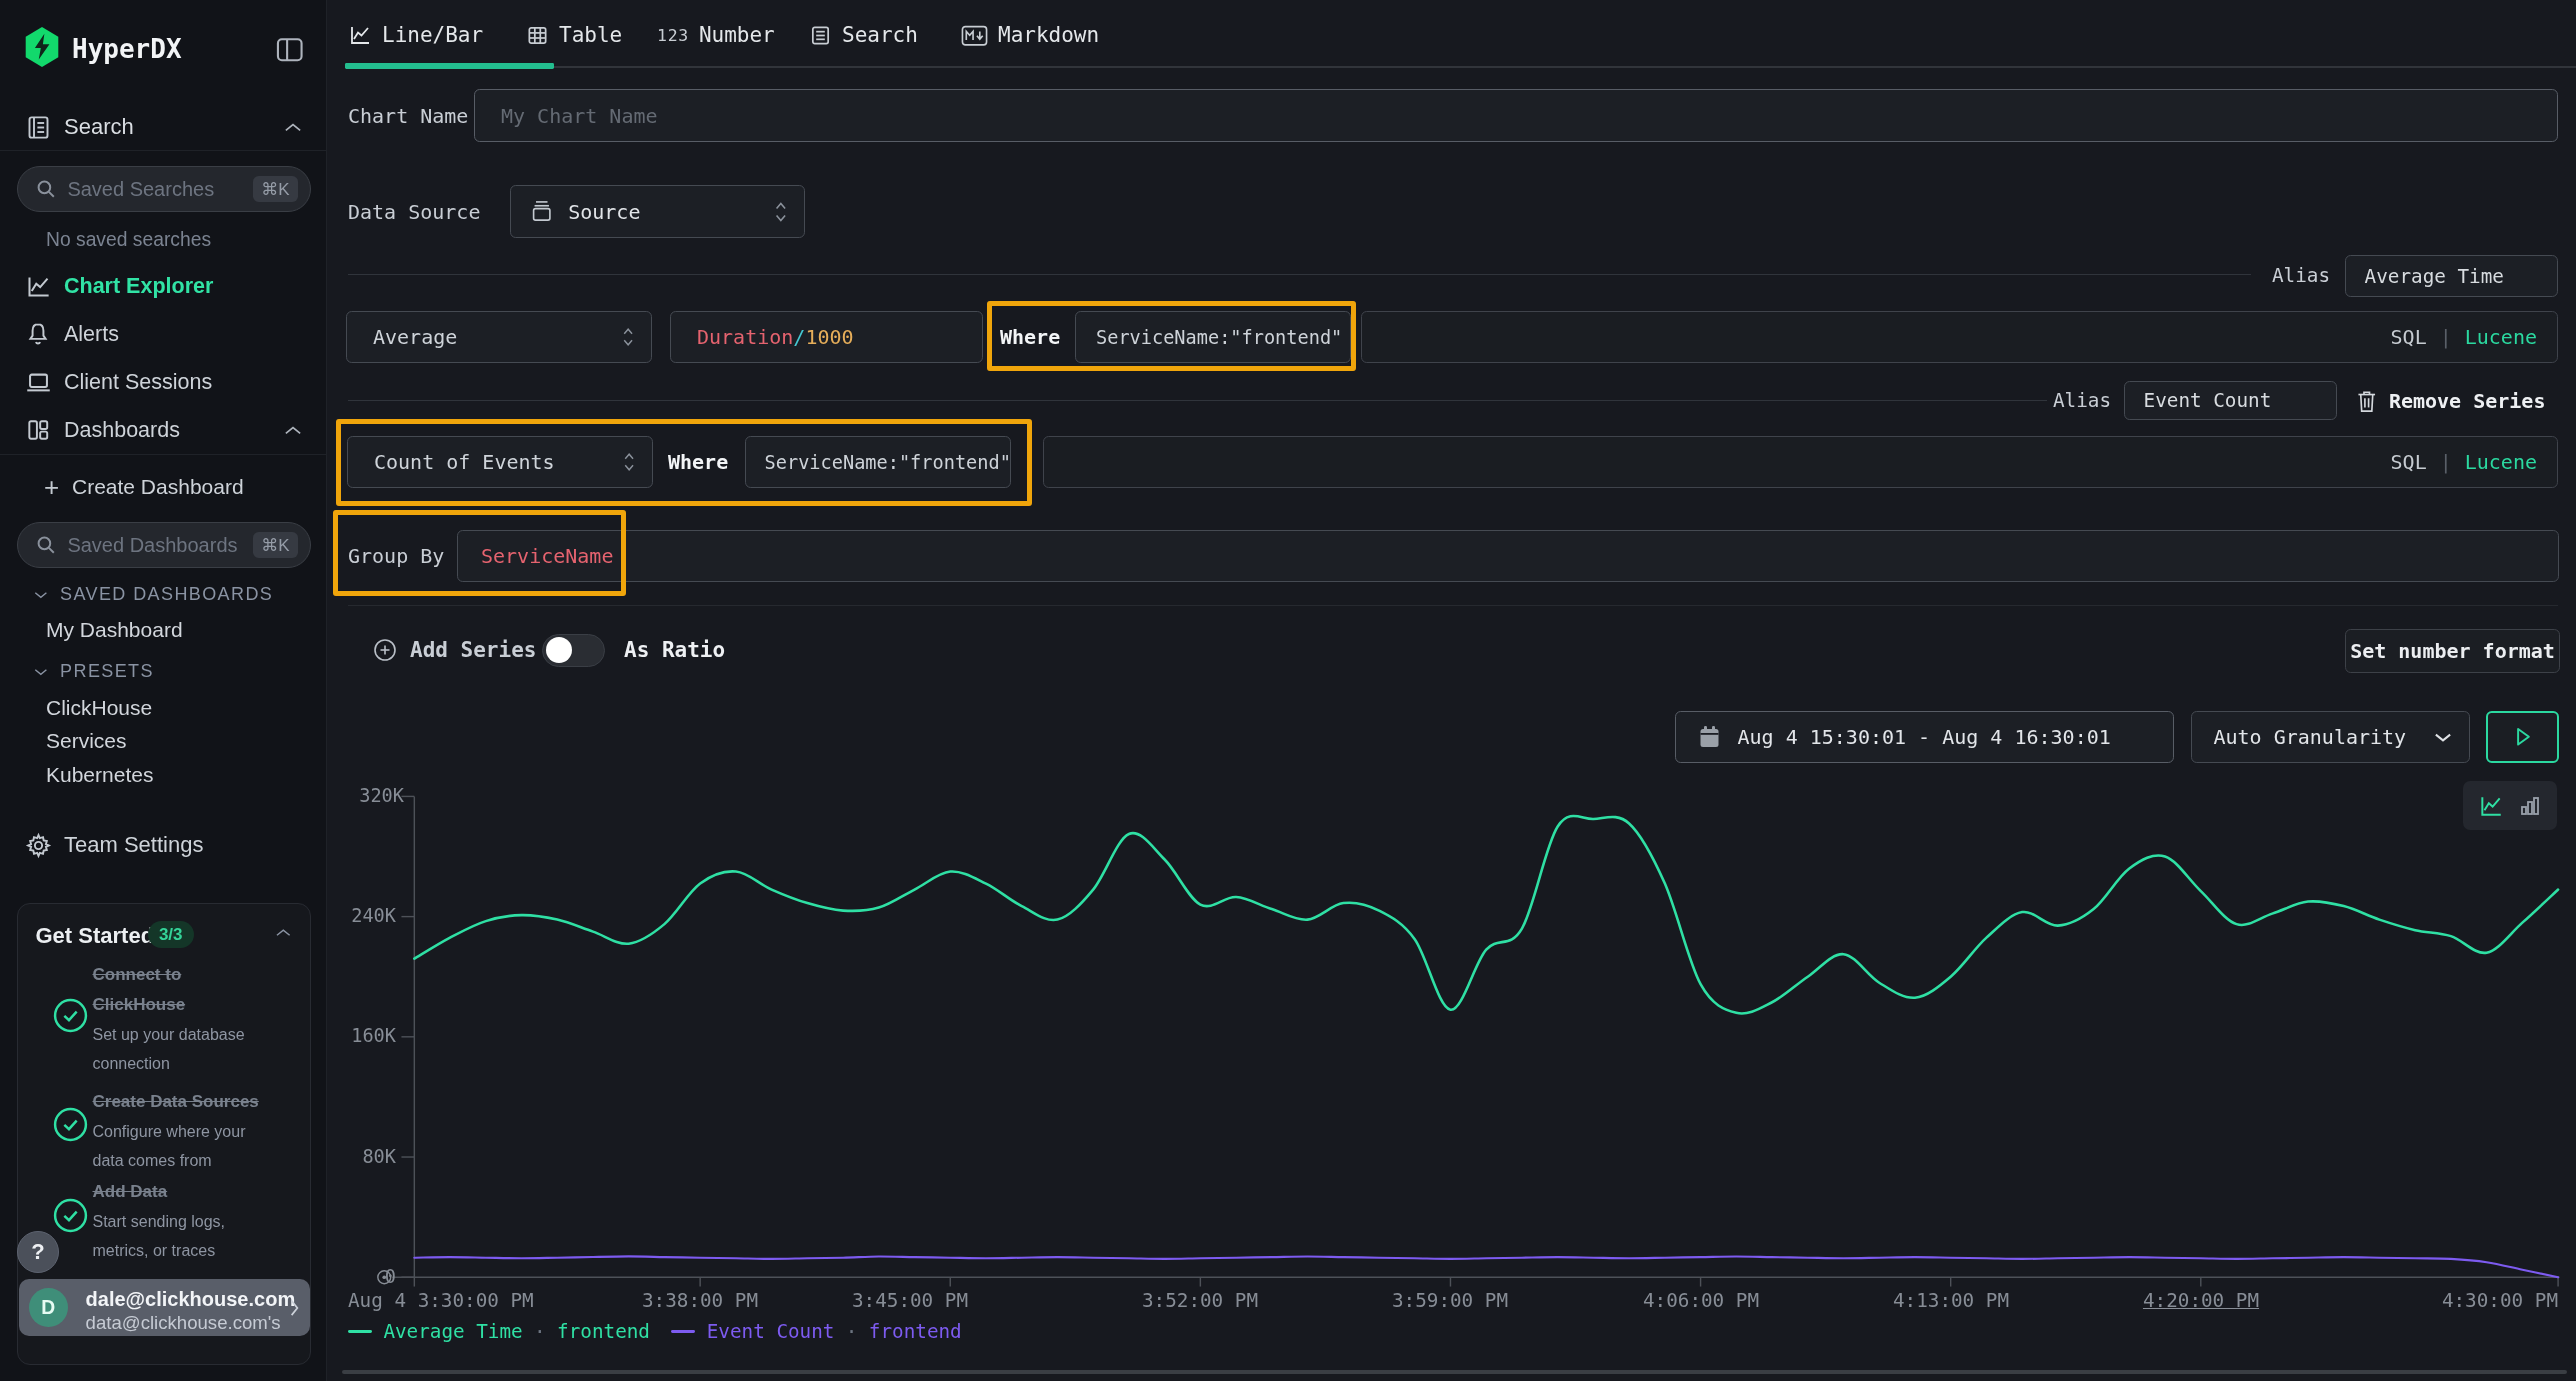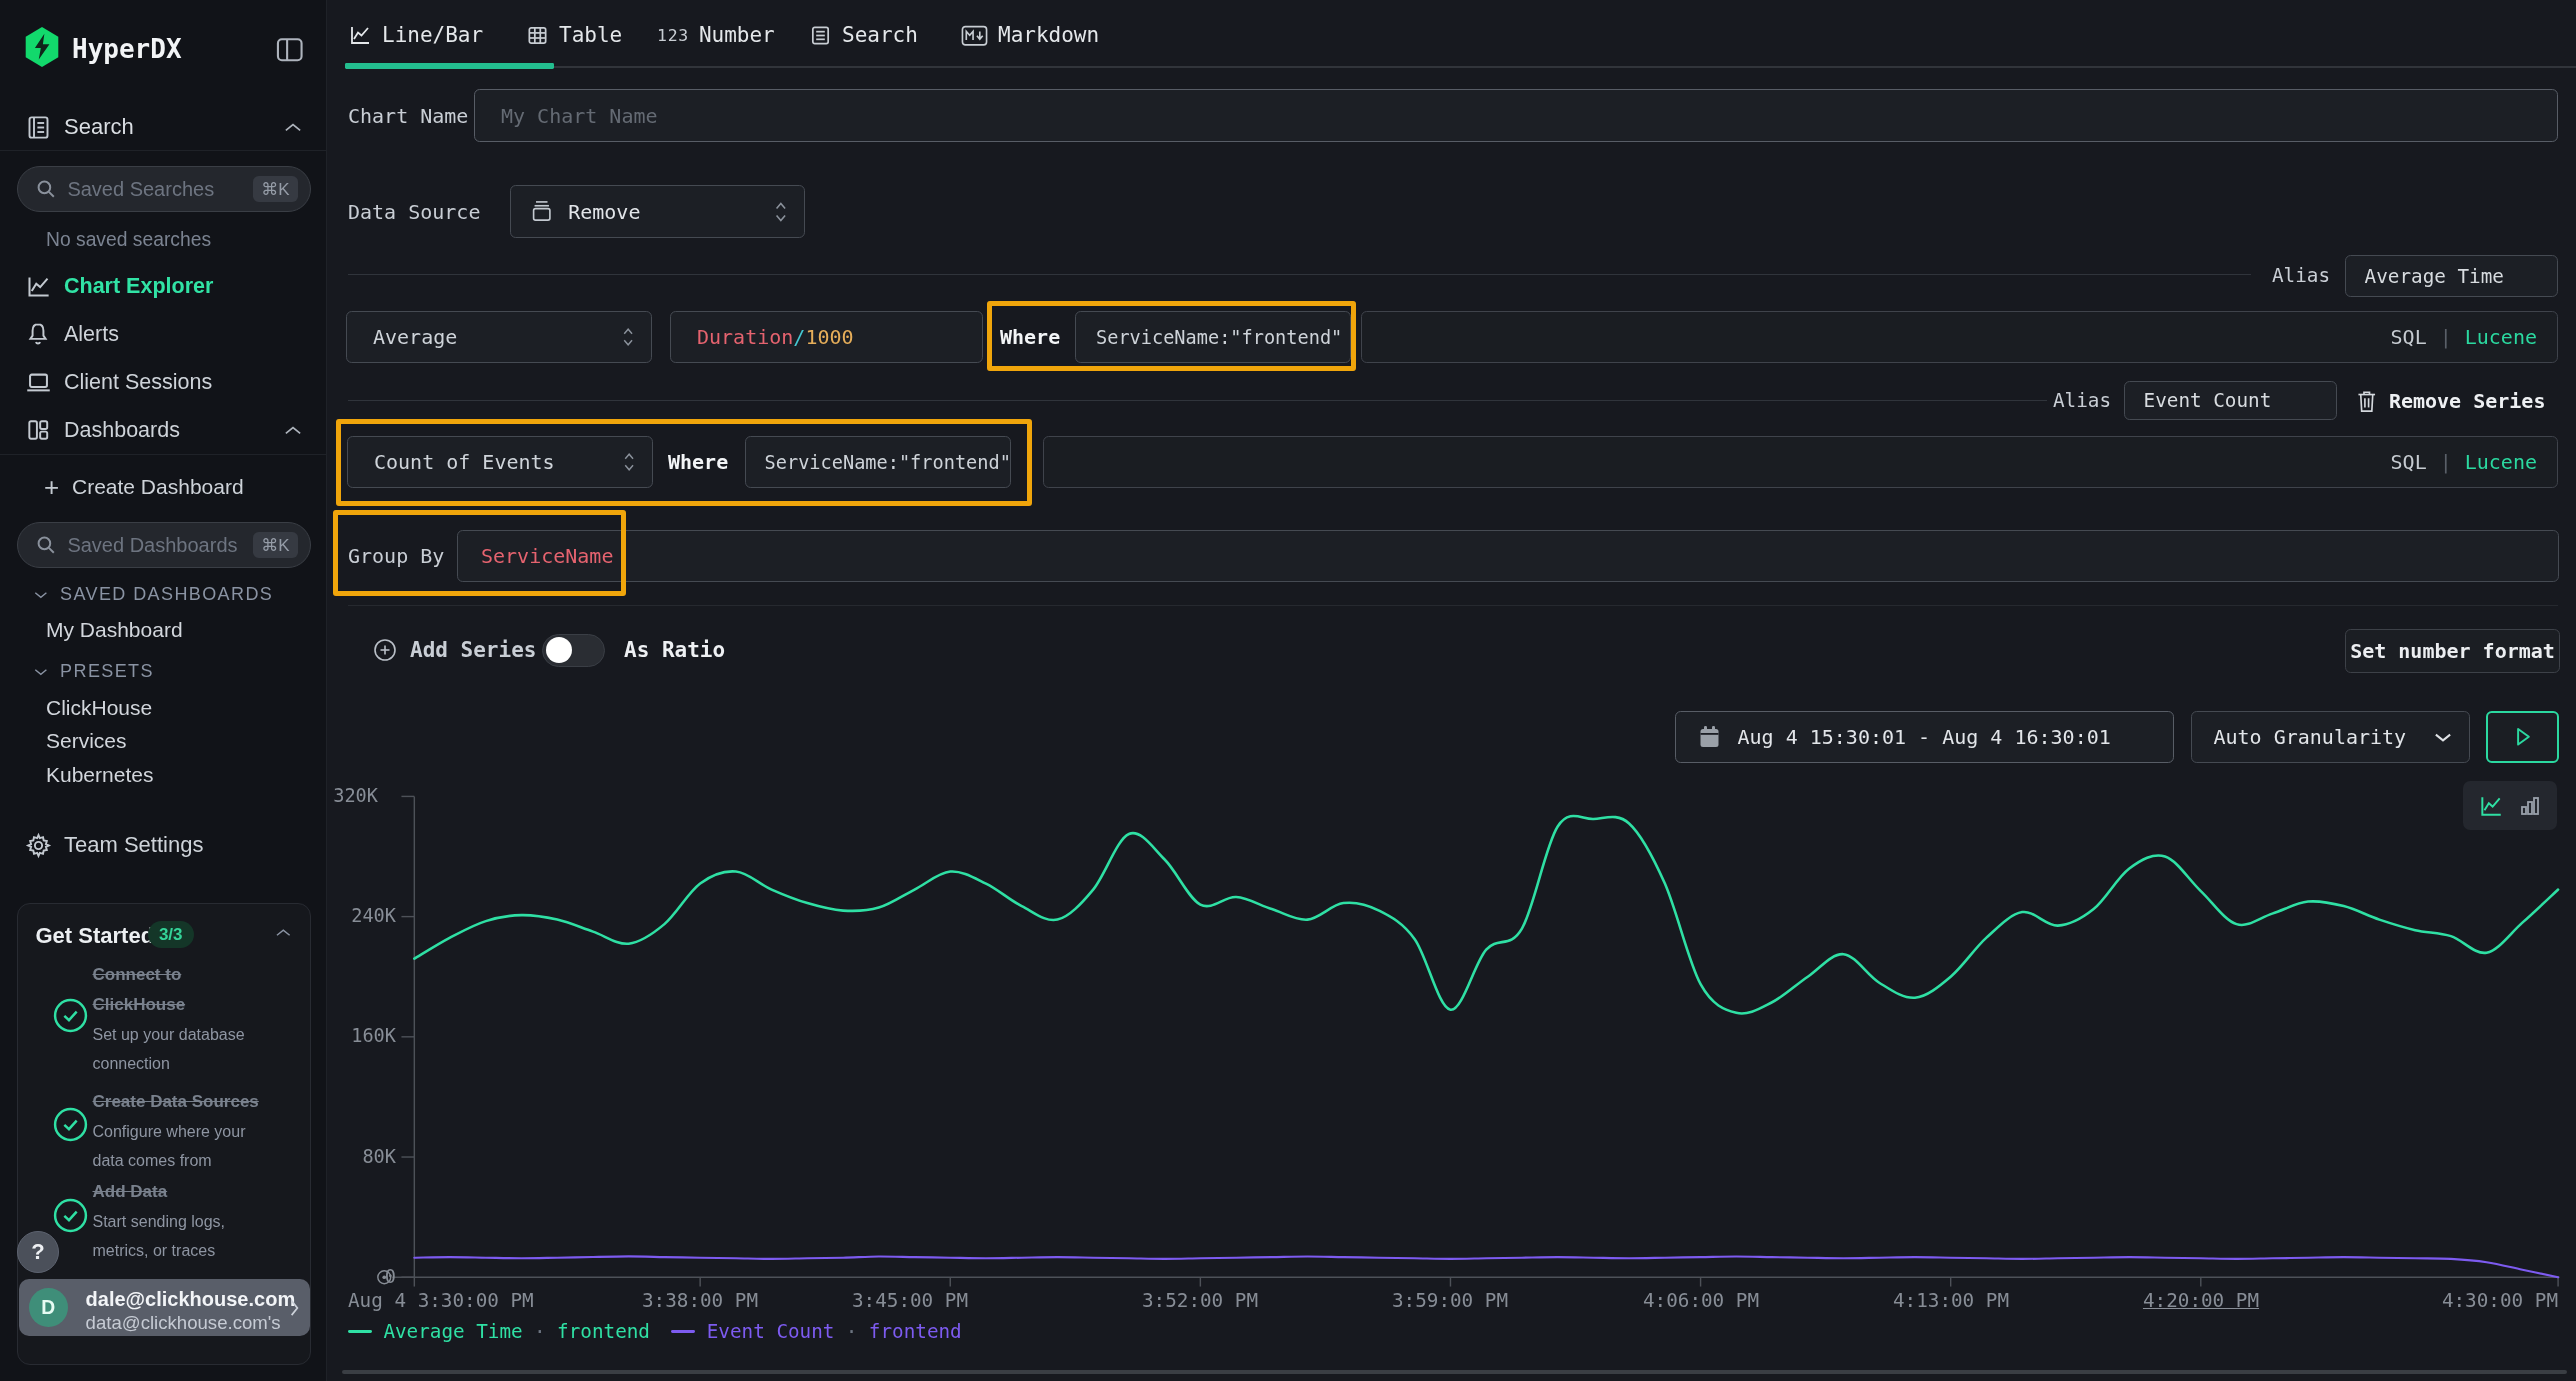--- a/index.html
+++ b/index.html
@@ -293,21 +293,21 @@
 
   <div class="lbl" style="left:348px;top:185px;height:53px">Data Source</div>
   <div class="inp" style="left:510px;top:185px;width:295px;height:53px">
     <span style="margin-left:20px">
       <svg width="21.5" height="23" viewBox="0 0 22 24" fill="none" stroke="#c3c9d0" stroke-width="1.7">
           <line x1="5" y1="2" x2="17" y2="2"></line>
           <line x1="3.5" y1="6" x2="18.5" y2="6"></line>
           <rect x="2.5" y="9" width="17" height="12" rx="2"></rect>
         </svg>
     </span>
-    <span style="margin-left:15.7px;color:#e2e5e9">Remove</span>
+    <span style="margin-left:15.7px;color:#e2e5e9">Source</span>
     <span style="margin-left:auto;margin-right:15.7px">
       <svg width="15.7" height="26" viewBox="0 0 22 36" fill="none" stroke="#8b929c" stroke-width="2.2">
           <polyline points="5,13 11,6 17,13"></polyline>
           <polyline points="5,23 11,30 17,23"></polyline>
         </svg>
     </span>
   </div>
 
   <div class="hline" style="left:348px;top:274px;width:1903px"></div>
   <div class="lbl mut" style="left:2272px;top:255px;height:40px;font-size:19.3px">Alias</div>
@@ -456,21 +456,21 @@
       <line x1="3075.6666666666665" y1="1785" x2="3075.6666666666665" y2="1798" stroke="#4d5158" stroke-width="2"></line>
       <line x1="3575" y1="1785" x2="3575" y2="1798" stroke="#4d5158" stroke-width="2"></line>
       <path d="M579,1339.8C587.3,1334.9,612.3,1319.2,628.9,1310.4C645.6,1301.7,662.2,1292.5,678.9,1287.3C695.5,1282.0,712.2,1279.3,728.8,1278.9C745.4,1278.6,762.1,1281.4,778.7,1285.2C795.4,1289.0,812.0,1296.4,828.7,1302.0C845.3,1307.6,862.0,1320.5,878.6,1318.8C895.2,1317.0,911.9,1305.5,928.5,1291.5C945.2,1277.5,961.8,1247.0,978.5,1234.8C995.1,1222.5,1011.8,1216.6,1028.4,1218.0C1045.0,1219.4,1061.7,1235.8,1078.3,1243.2C1095.0,1250.5,1111.6,1257.2,1128.3,1262.1C1144.9,1267.0,1161.6,1271.5,1178.2,1272.6C1194.8,1273.6,1211.5,1273.3,1228.1,1268.4C1244.8,1263.5,1261.4,1251.6,1278.1,1243.2C1294.7,1234.8,1311.4,1219.4,1328.0,1218.0C1344.6,1216.6,1361.3,1226.8,1377.9,1234.8C1394.6,1242.8,1411.2,1257.9,1427.9,1266.3C1444.5,1274.7,1461.2,1289.1,1477.8,1285.2C1494.4,1281.3,1511.1,1263.1,1527.7,1243.2C1544.4,1223.2,1561.0,1172.5,1577.7,1165.5C1594.3,1158.5,1611.0,1184.7,1627.6,1201.2C1644.2,1217.6,1660.9,1255.4,1677.5,1264.2C1694.2,1272.9,1710.8,1252.6,1727.5,1253.7C1744.1,1254.7,1760.8,1265.3,1777.4,1270.5C1794.0,1275.8,1810.7,1286.6,1827.3,1285.2C1844.0,1283.8,1860.6,1264.2,1877.3,1262.1C1893.9,1260.0,1910.6,1264.2,1927.2,1272.6C1943.8,1281.0,1960.5,1289.4,1977.1,1312.5C1993.8,1335.6,2010.4,1408.8,2027.1,1411.2C2043.7,1413.7,2060.4,1346.1,2077.0,1327.2C2093.6,1308.3,2110.3,1326.5,2126.9,1297.8C2143.6,1269.1,2160.2,1180.5,2176.9,1155.0C2193.5,1129.5,2210.2,1145.2,2226.8,1144.5C2243.4,1143.8,2260.1,1135.8,2276.7,1150.8C2293.4,1165.8,2310.0,1197.3,2326.7,1234.8C2343.3,1272.3,2360.0,1345.4,2376.6,1375.5C2393.2,1405.6,2409.9,1411.2,2426.5,1415.4C2443.2,1419.6,2459.8,1409.1,2476.5,1400.7C2493.1,1392.3,2509.8,1376.2,2526.4,1365.0C2543.0,1353.8,2559.7,1332.1,2576.3,1333.5C2593.0,1334.9,2609.6,1363.3,2626.3,1373.4C2642.9,1383.6,2659.6,1395.8,2676.2,1394.4C2692.8,1393.0,2709.5,1379.0,2726.1,1365.0C2742.8,1351.0,2759.4,1325.5,2776.1,1310.4C2792.7,1295.4,2809.4,1277.5,2826.0,1274.7C2842.6,1271.9,2859.3,1294.3,2875.9,1293.6C2892.6,1292.9,2909.2,1283.8,2925.9,1270.5C2942.5,1257.2,2959.2,1226.0,2975.8,1213.8C2992.4,1201.5,3009.1,1191.8,3025.7,1197.0C3042.4,1202.3,3059.0,1229.5,3075.7,1245.3C3092.3,1261.0,3109.0,1286.3,3125.6,1291.5C3142.2,1296.8,3158.9,1282.0,3175.5,1276.8C3192.2,1271.5,3208.8,1261.8,3225.5,1260.0C3242.1,1258.3,3258.8,1262.1,3275.4,1266.3C3292.0,1270.5,3308.7,1279.6,3325.3,1285.2C3342.0,1290.8,3358.6,1296.1,3375.3,1299.9C3391.9,1303.8,3408.6,1303.0,3425.2,1308.3C3441.8,1313.5,3458.5,1334.6,3475.1,1331.4C3491.8,1328.3,3508.4,1304.1,3525.1,1289.4C3541.7,1274.7,3566.7,1250.9,3575.0,1243.2" fill="none" stroke="#2FE0A4" stroke-width="3.6" stroke-linejoin="round" stroke-linecap="round"></path>
       <path d="M579,1757.7C587.3,1757.6,612.3,1756.9,628.9,1756.9C645.6,1756.9,662.2,1757.4,678.9,1757.7C695.5,1758.0,712.2,1758.5,728.8,1758.5C745.4,1758.5,762.1,1758.0,778.7,1757.7C795.4,1757.4,812.0,1757.0,828.7,1756.7C845.3,1756.3,862.0,1755.8,878.6,1755.8C895.2,1755.8,911.9,1756.5,928.5,1756.9C945.2,1757.2,961.8,1757.4,978.5,1757.7C995.1,1758.0,1011.8,1758.3,1028.4,1758.5C1045.0,1758.8,1061.7,1759.4,1078.3,1759.4C1095.0,1759.4,1111.6,1758.8,1128.3,1758.5C1144.9,1758.3,1161.6,1758.1,1178.2,1757.7C1194.8,1757.3,1211.5,1756.2,1228.1,1756.0C1244.8,1755.9,1261.4,1756.6,1278.1,1756.9C1294.7,1757.1,1311.4,1757.4,1328.0,1757.7C1344.6,1758.0,1361.3,1758.5,1377.9,1758.5C1394.6,1758.5,1411.2,1758.0,1427.9,1757.7C1444.5,1757.4,1461.2,1756.9,1477.8,1756.9C1494.4,1756.9,1511.1,1757.4,1527.7,1757.7C1544.4,1758.0,1561.0,1758.3,1577.7,1758.5C1594.3,1758.8,1611.0,1759.4,1627.6,1759.4C1644.2,1759.4,1660.9,1758.8,1677.5,1758.5C1694.2,1758.3,1710.8,1758.0,1727.5,1757.7C1744.1,1757.4,1760.8,1757.1,1777.4,1756.9C1794.0,1756.6,1810.7,1756.0,1827.3,1756.0C1844.0,1756.0,1860.6,1756.6,1877.3,1756.9C1893.9,1757.1,1910.6,1757.4,1927.2,1757.7C1943.8,1758.0,1960.5,1758.3,1977.1,1758.5C1993.8,1758.8,2010.4,1759.4,2027.1,1759.4C2043.7,1759.4,2060.4,1758.8,2077.0,1758.5C2093.6,1758.3,2110.3,1758.0,2126.9,1757.7C2143.6,1757.4,2160.2,1756.9,2176.9,1756.9C2193.5,1756.9,2210.2,1757.4,2226.8,1757.7C2243.4,1758.0,2260.1,1758.5,2276.7,1758.5C2293.4,1758.5,2310.0,1758.0,2326.7,1757.7C2343.3,1757.4,2360.0,1757.1,2376.6,1756.9C2393.2,1756.6,2409.9,1756.0,2426.5,1756.0C2443.2,1756.0,2459.8,1756.6,2476.5,1756.9C2493.1,1757.1,2509.8,1757.4,2526.4,1757.7C2543.0,1758.0,2559.7,1758.5,2576.3,1758.5C2593.0,1758.5,2609.6,1758.0,2626.3,1757.7C2642.9,1757.4,2659.6,1756.9,2676.2,1756.9C2692.8,1756.9,2709.5,1757.4,2726.1,1757.7C2742.8,1758.0,2759.4,1758.3,2776.1,1758.5C2792.7,1758.8,2809.4,1759.4,2826.0,1759.4C2842.6,1759.4,2859.3,1758.8,2875.9,1758.5C2892.6,1758.3,2909.2,1758.0,2925.9,1757.7C2942.5,1757.4,2959.2,1756.9,2975.8,1756.9C2992.4,1756.9,3009.1,1757.4,3025.7,1757.7C3042.4,1758.0,3059.0,1758.3,3075.7,1758.5C3092.3,1758.8,3109.0,1759.4,3125.6,1759.4C3142.2,1759.4,3158.9,1758.8,3175.5,1758.5C3192.2,1758.3,3208.8,1758.0,3225.5,1757.7C3242.1,1757.4,3258.8,1756.9,3275.4,1756.9C3292.0,1756.9,3308.7,1757.4,3325.3,1757.7C3342.0,1758.0,3358.6,1758.3,3375.3,1758.5C3391.9,1758.8,3408.6,1758.5,3425.2,1759.4C3441.8,1760.3,3458.5,1761.5,3475.1,1764.0C3491.8,1766.5,3508.4,1771.0,3525.1,1774.5C3541.7,1778.0,3566.7,1783.3,3575.0,1785.0" fill="none" stroke="#7D5BF0" stroke-width="3" stroke-linejoin="round" stroke-linecap="round"></path>
     </svg>
   <div id="ylabels">
       <div class="ylab" style="left: 306px; top: 1266px;">0</div>
       <div class="ylab" style="left: 306px; top: 1146px;">80K</div>
       <div class="ylab" style="left: 306px; top: 1025px;">160K</div>
       <div class="ylab" style="left: 306px; top: 905px;">240K</div>
-      <div class="ylab" style="left: 288px; top: 785px;">320K</div>
+      <div class="ylab" style="left: 314px; top: 785px;">320K</div>
     </div>
   <div id="xlabels">
       <div class="xlab" style="left: 348px; top: 1289px;">Aug 4 3:30:00 PM</div>
       <div class="xlab" style="left: 700px; transform: translateX(-50%); top: 1289px;">3:38:00 PM</div>
       <div class="xlab" style="left: 910px; transform: translateX(-50%); top: 1289px;">3:45:00 PM</div>
       <div class="xlab" style="left: 1200px; transform: translateX(-50%); top: 1289px;">3:52:00 PM</div>
       <div class="xlab" style="left: 1450px; transform: translateX(-50%); top: 1289px;">3:59:00 PM</div>
       <div class="xlab" style="left: 1701px; transform: translateX(-50%); top: 1289px;">4:06:00 PM</div>
       <div class="xlab" style="left: 1951px; transform: translateX(-50%); top: 1289px;">4:13:00 PM</div>
       <div class="xlab" style="left: 2201px; transform: translateX(-50%); top: 1289px; text-decoration: underline;">4:20:00 PM</div>

